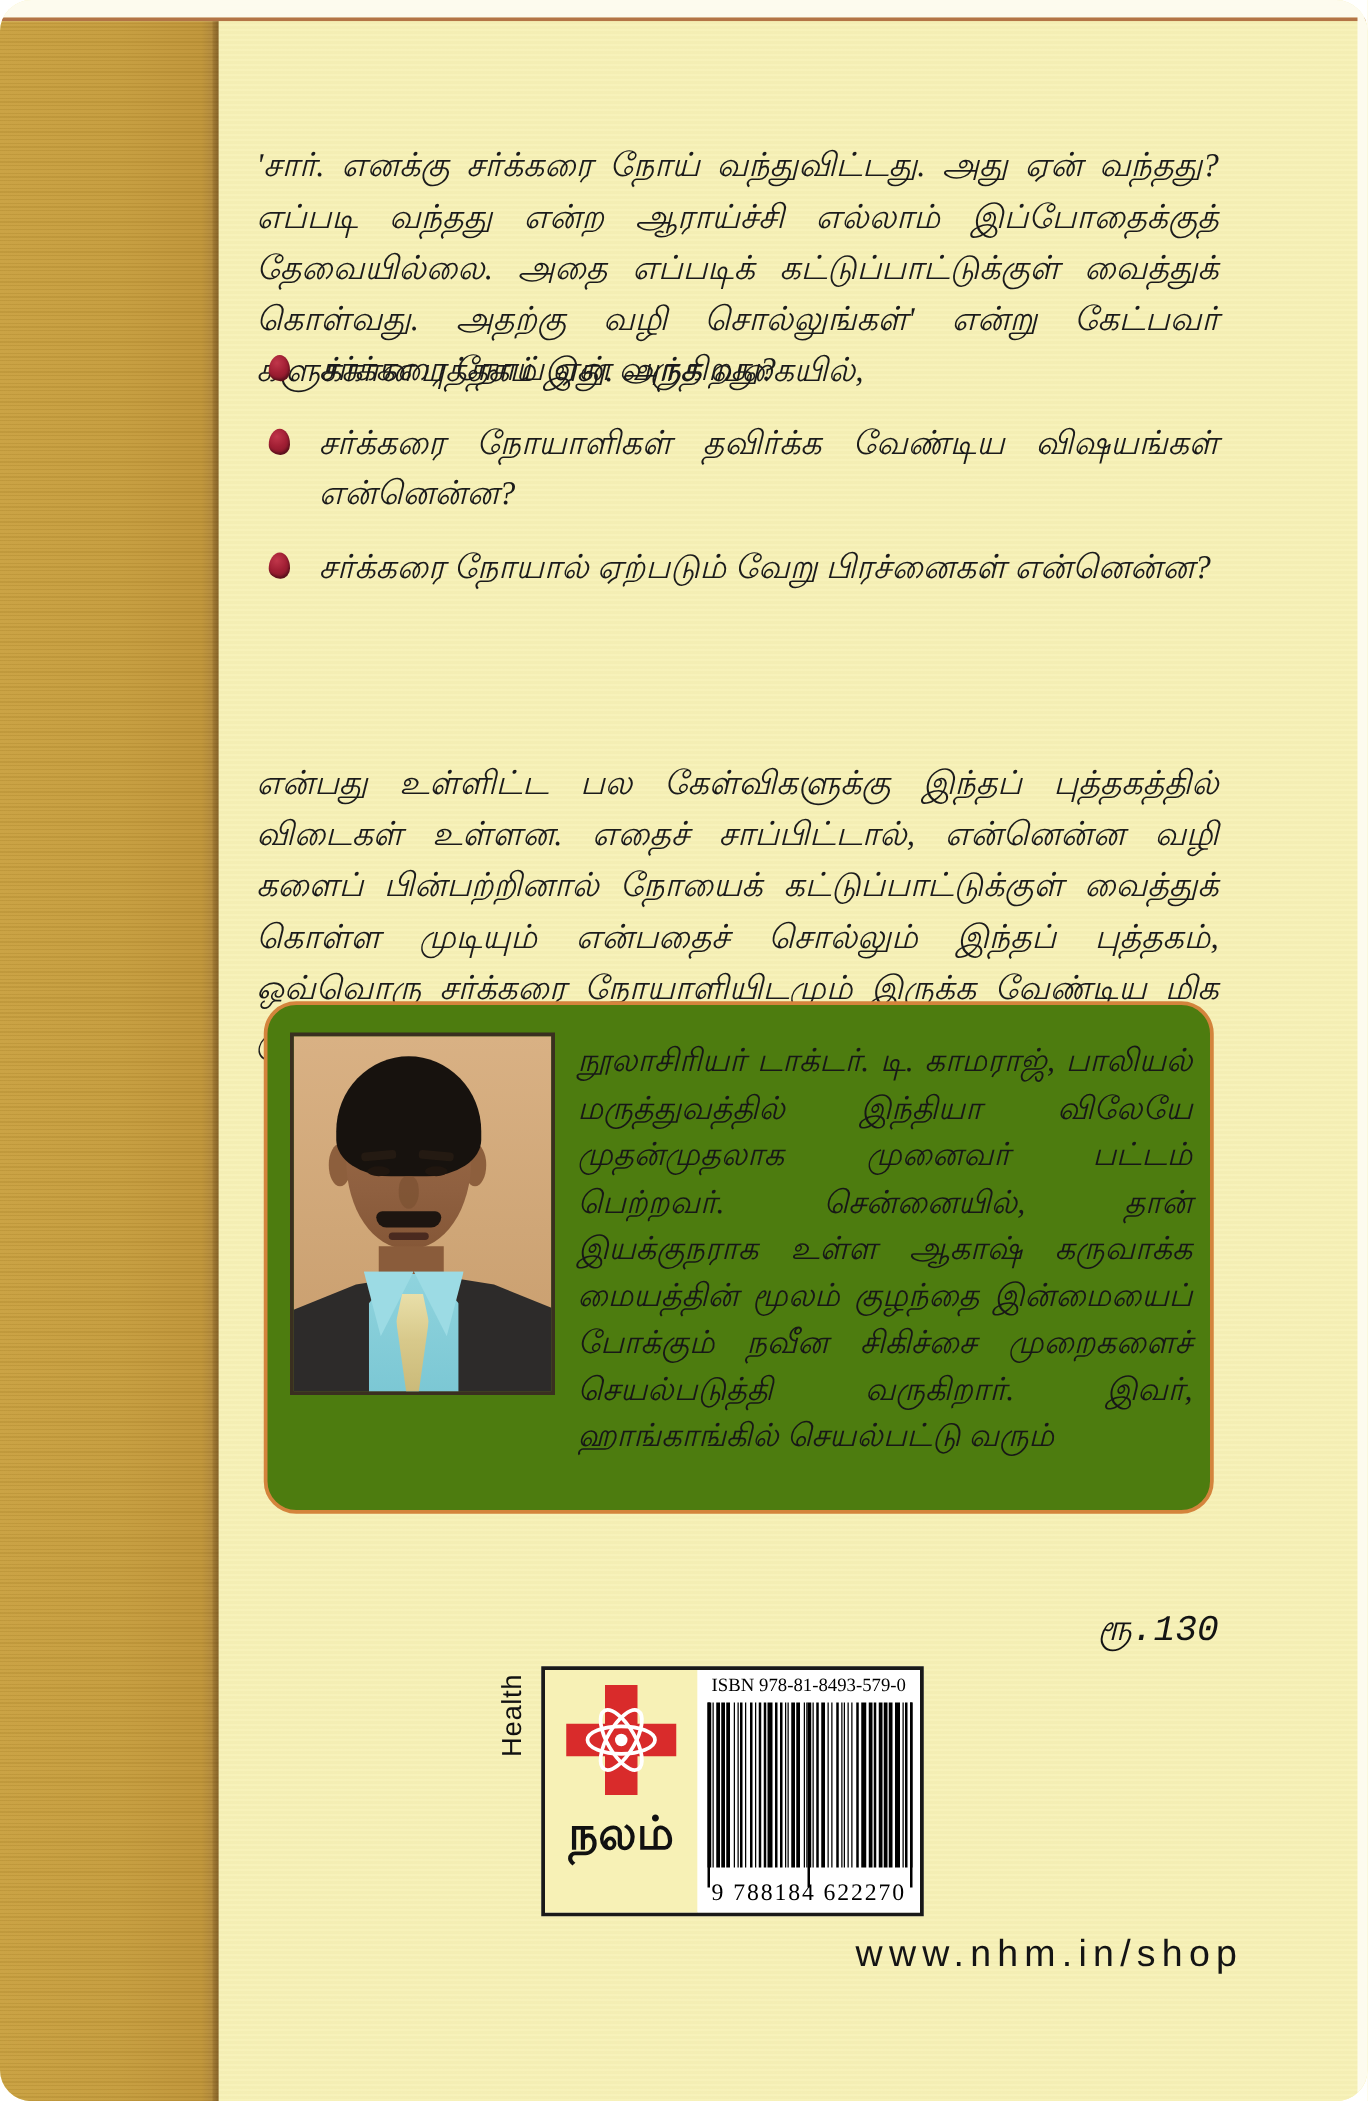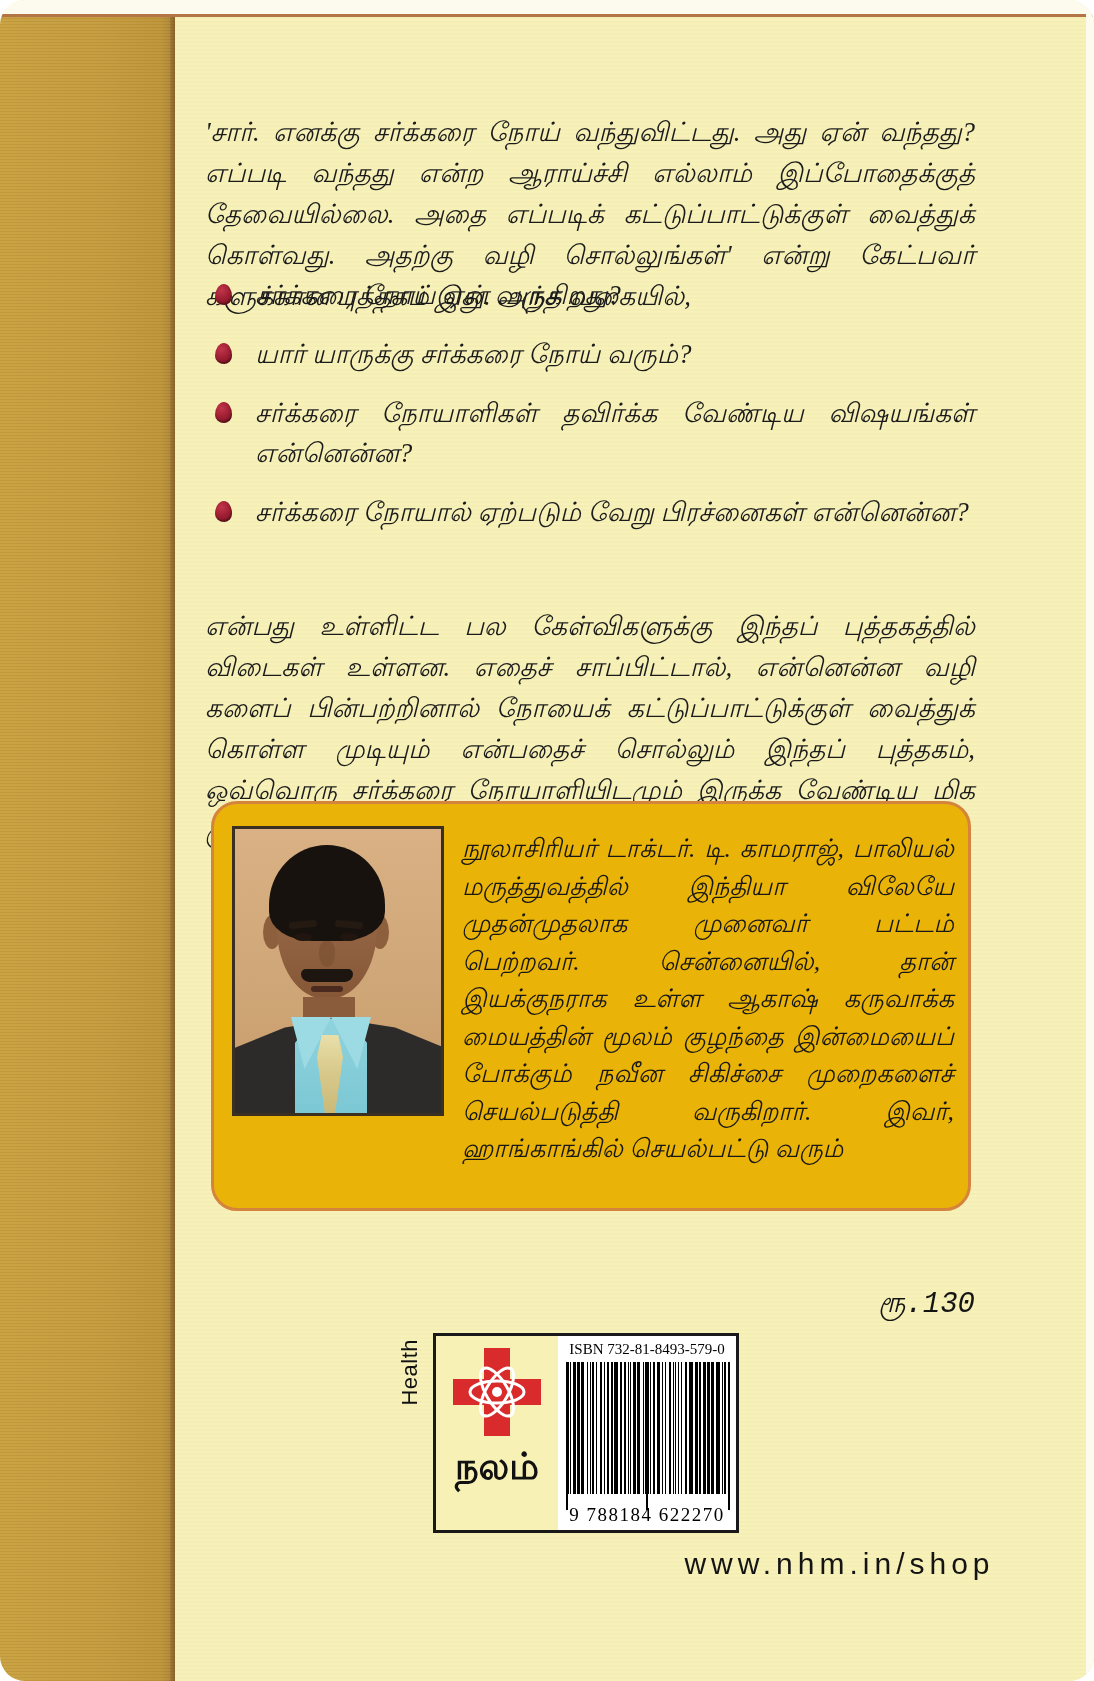--- a/index.html
+++ b/index.html
@@ -123,21 +123,21 @@
 
   
   #author-box {
     position: absolute;
     left: 36px;
     top: 784px;
     width: 760px;
     height: 410px;
     border: 3px solid #d4843c;
     border-radius: 26px;
-    background: #eab308;
+    background: #4d7c0f;
     box-sizing: border-box;
   }
   #author-photo {
     position: absolute;
     left: 18px;
     top: 22px;
     width: 212px;
     height: 290px;
     border: 3px solid #3a2f20;
     box-sizing: border-box;
@@ -348,24 +348,20 @@
 
   <div id="cover">
     <div id="cover-grain"></div>
 
     <p class="blurb">'சார். எனக்கு சர்க்கரை நோய் வந்துவிட்டது. அது ஏன் வந்தது? எப்படி வந்தது என்ற ஆராய்ச்சி எல்லாம் இப்போதைக்குத் தேவையில்லை. அதை எப்படிக் கட்டுப்பாட்டுக்குள் வைத்துக் கொள்வது. அதற்கு வழி சொல்லுங்கள்' என்று கேட்பவர் களுக்கான புத்தகம் இது. அந்த வகையில்,</p>
 
     <ul class="bullet-list">
       <li>
         <span class="drop-bullet"></span>
         <span>சர்க்கரை நோய் ஏன் வருகிறது?</span>
-      </li>
-      <li>
-        <span class="drop-bullet"></span>
-        <span>யார் யாருக்கு சர்க்கரை நோய் வரும்?</span>
       </li>
       <li class="wide">
         <span class="drop-bullet"></span>
         <span>சர்க்கரை நோயாளிகள் தவிர்க்க வேண்டிய விஷயங்கள் என்னென்ன?</span>
       </li>
       <li class="wide">
         <span class="drop-bullet"></span>
         <span>சர்க்கரை நோயால் ஏற்படும் வேறு பிரச்னைகள் என்னென்ன?</span>
       </li>
     </ul>
@@ -409,21 +405,21 @@
               <ellipse cx="30" cy="30" rx="27" ry="11"></ellipse>
               <ellipse cx="30" cy="30" rx="27" ry="11" transform="rotate(60 30 30)"></ellipse>
               <ellipse cx="30" cy="30" rx="27" ry="11" transform="rotate(120 30 30)"></ellipse>
             </g>
             <circle cx="30" cy="30" r="5" fill="#ffffff"></circle>
           </svg>
         </div>
         <div id="imprint-name">நலம்</div>
       </div>
       <div id="barcode-cell">
-        <div id="isbn-text">ISBN 732-81-8493-579-0</div>
+        <div id="isbn-text">ISBN 978-81-8493-579-0</div>
         <div id="bars">
             <i style="left: 0%; width: 1.625%;"></i>
             <i style="left: 2.25%; width: 0.625%;"></i>
             <i style="left: 4.375%; width: 1.625%;"></i>
             <i style="left: 6.625%; width: 1.625%;"></i>
             <i style="left: 8.875%; width: 2.125%;"></i>
             <i style="left: 12.5%; width: 0.625%;"></i>
             <i style="left: 14.625%; width: 0.625%;"></i>
             <i style="left: 15.875%; width: 1.125%;"></i>
             <i style="left: 18.5%; width: 0.625%;"></i>

